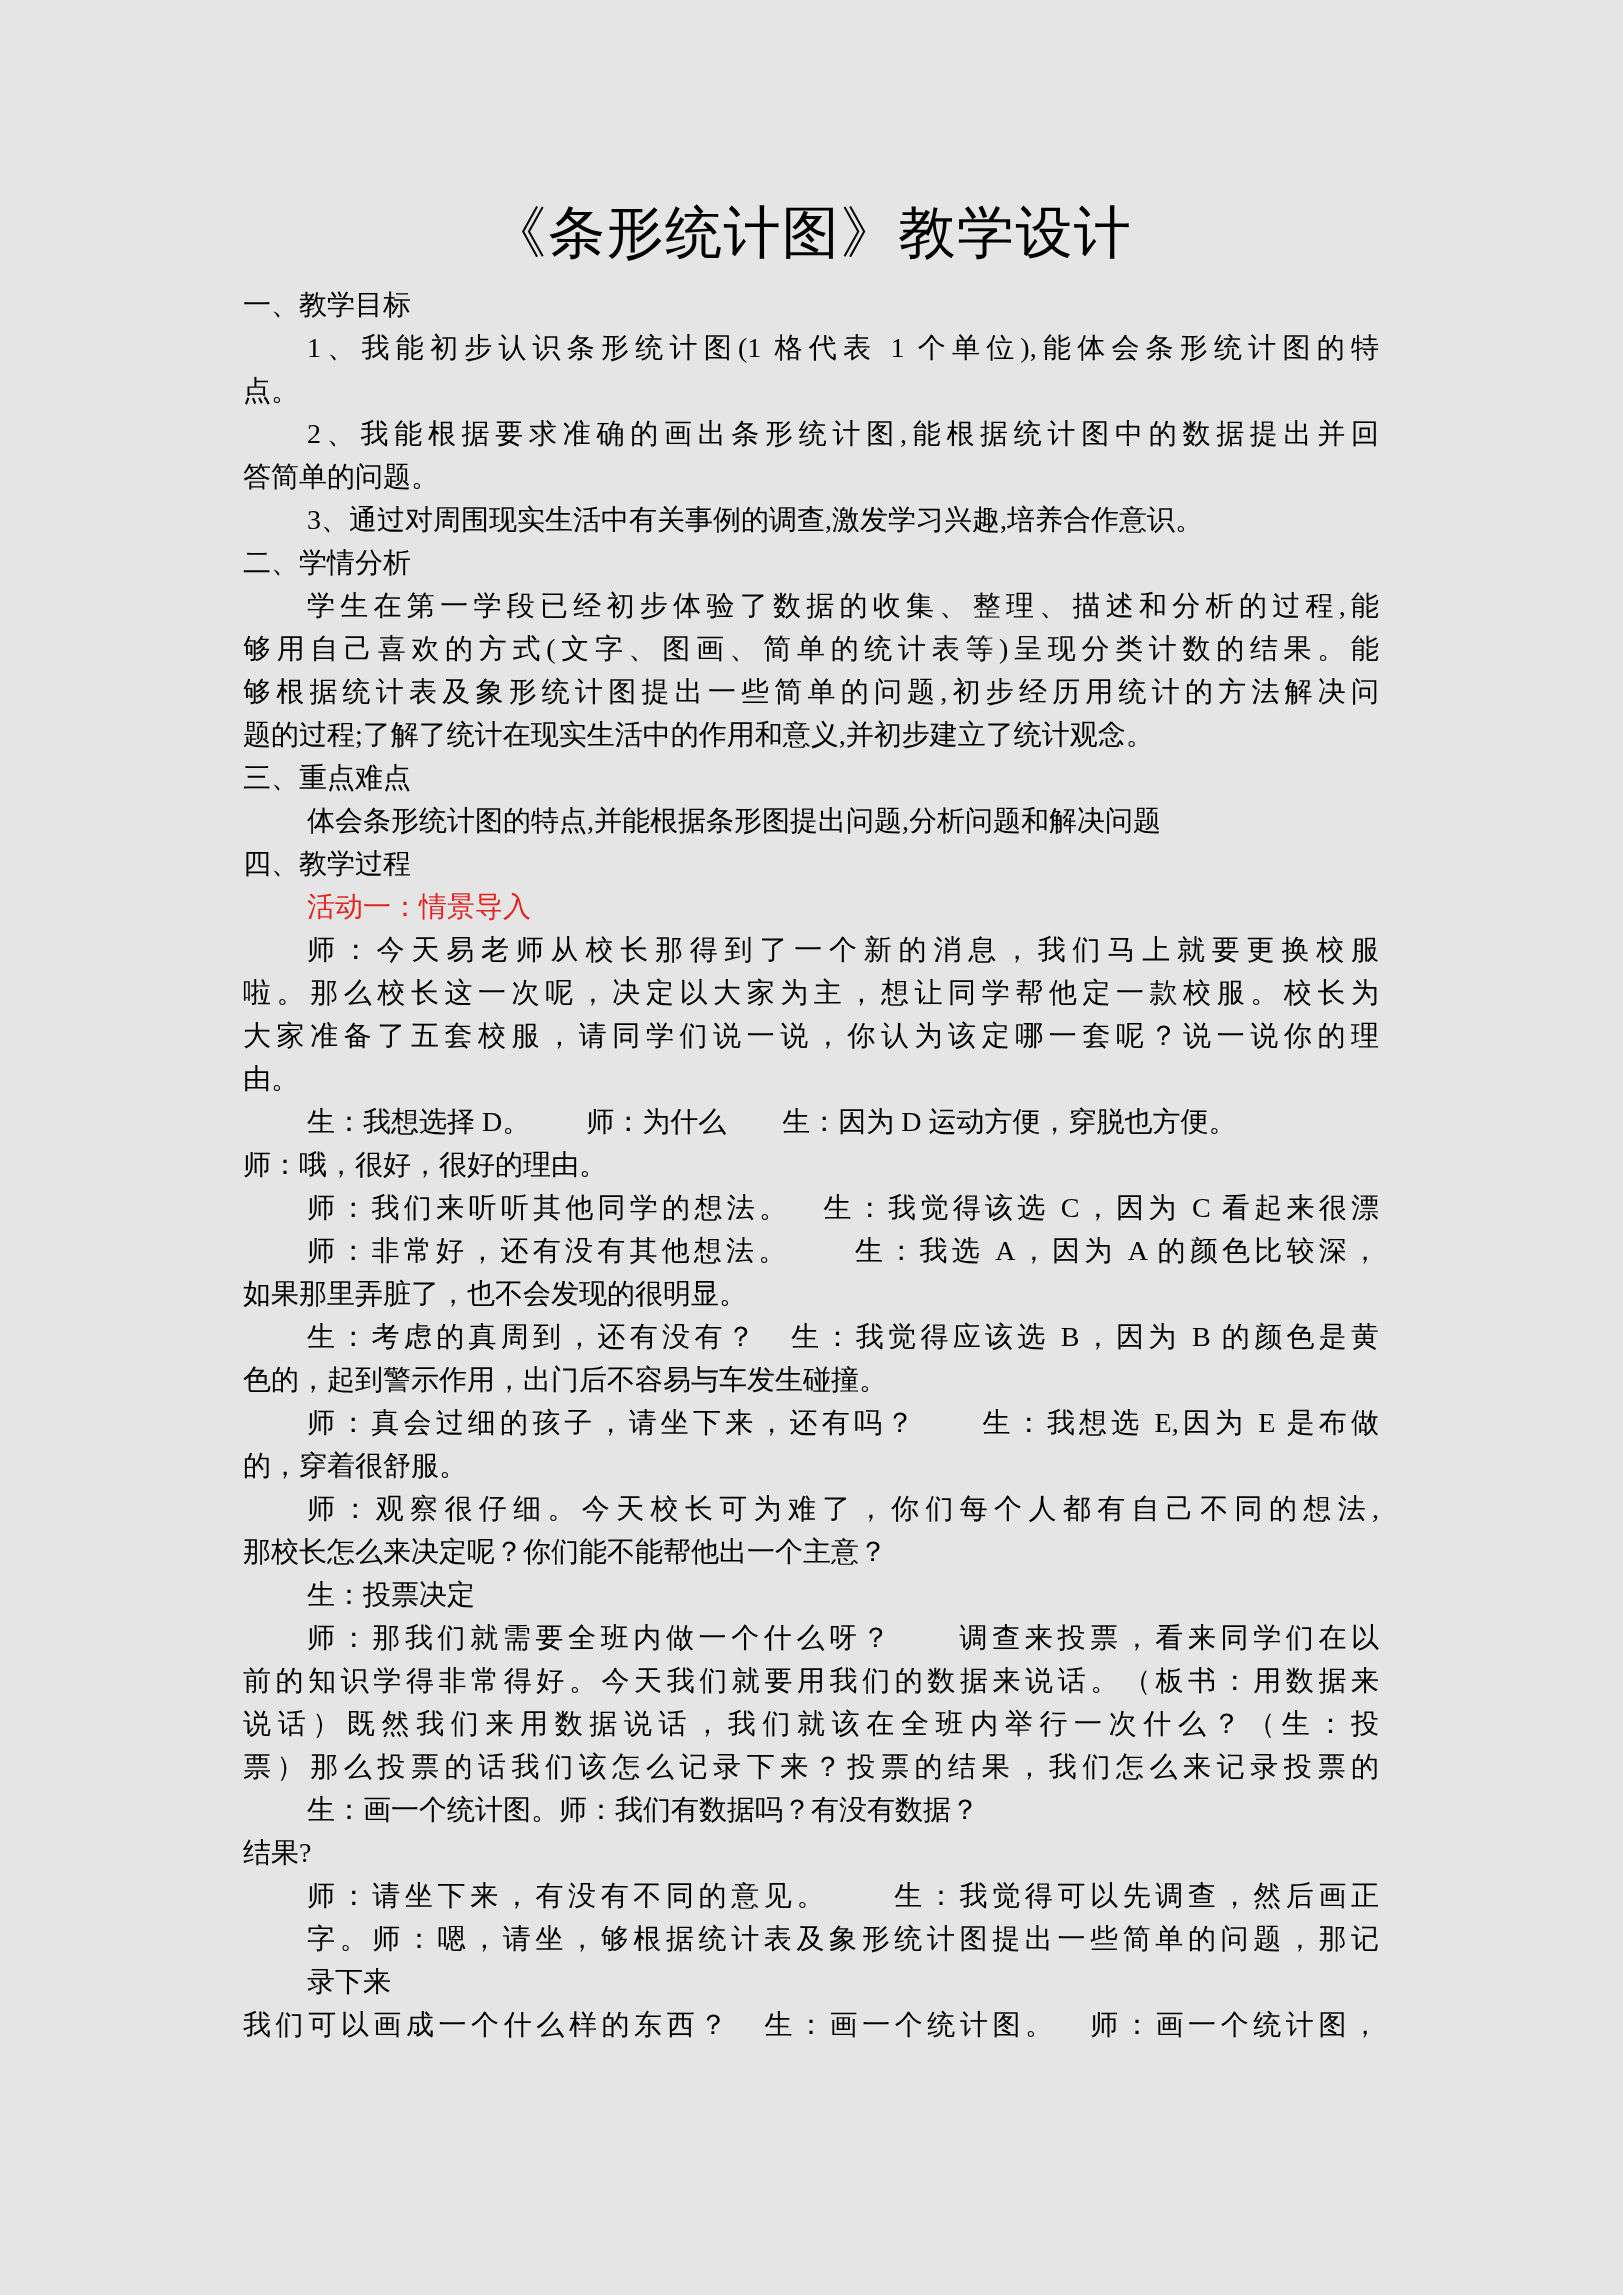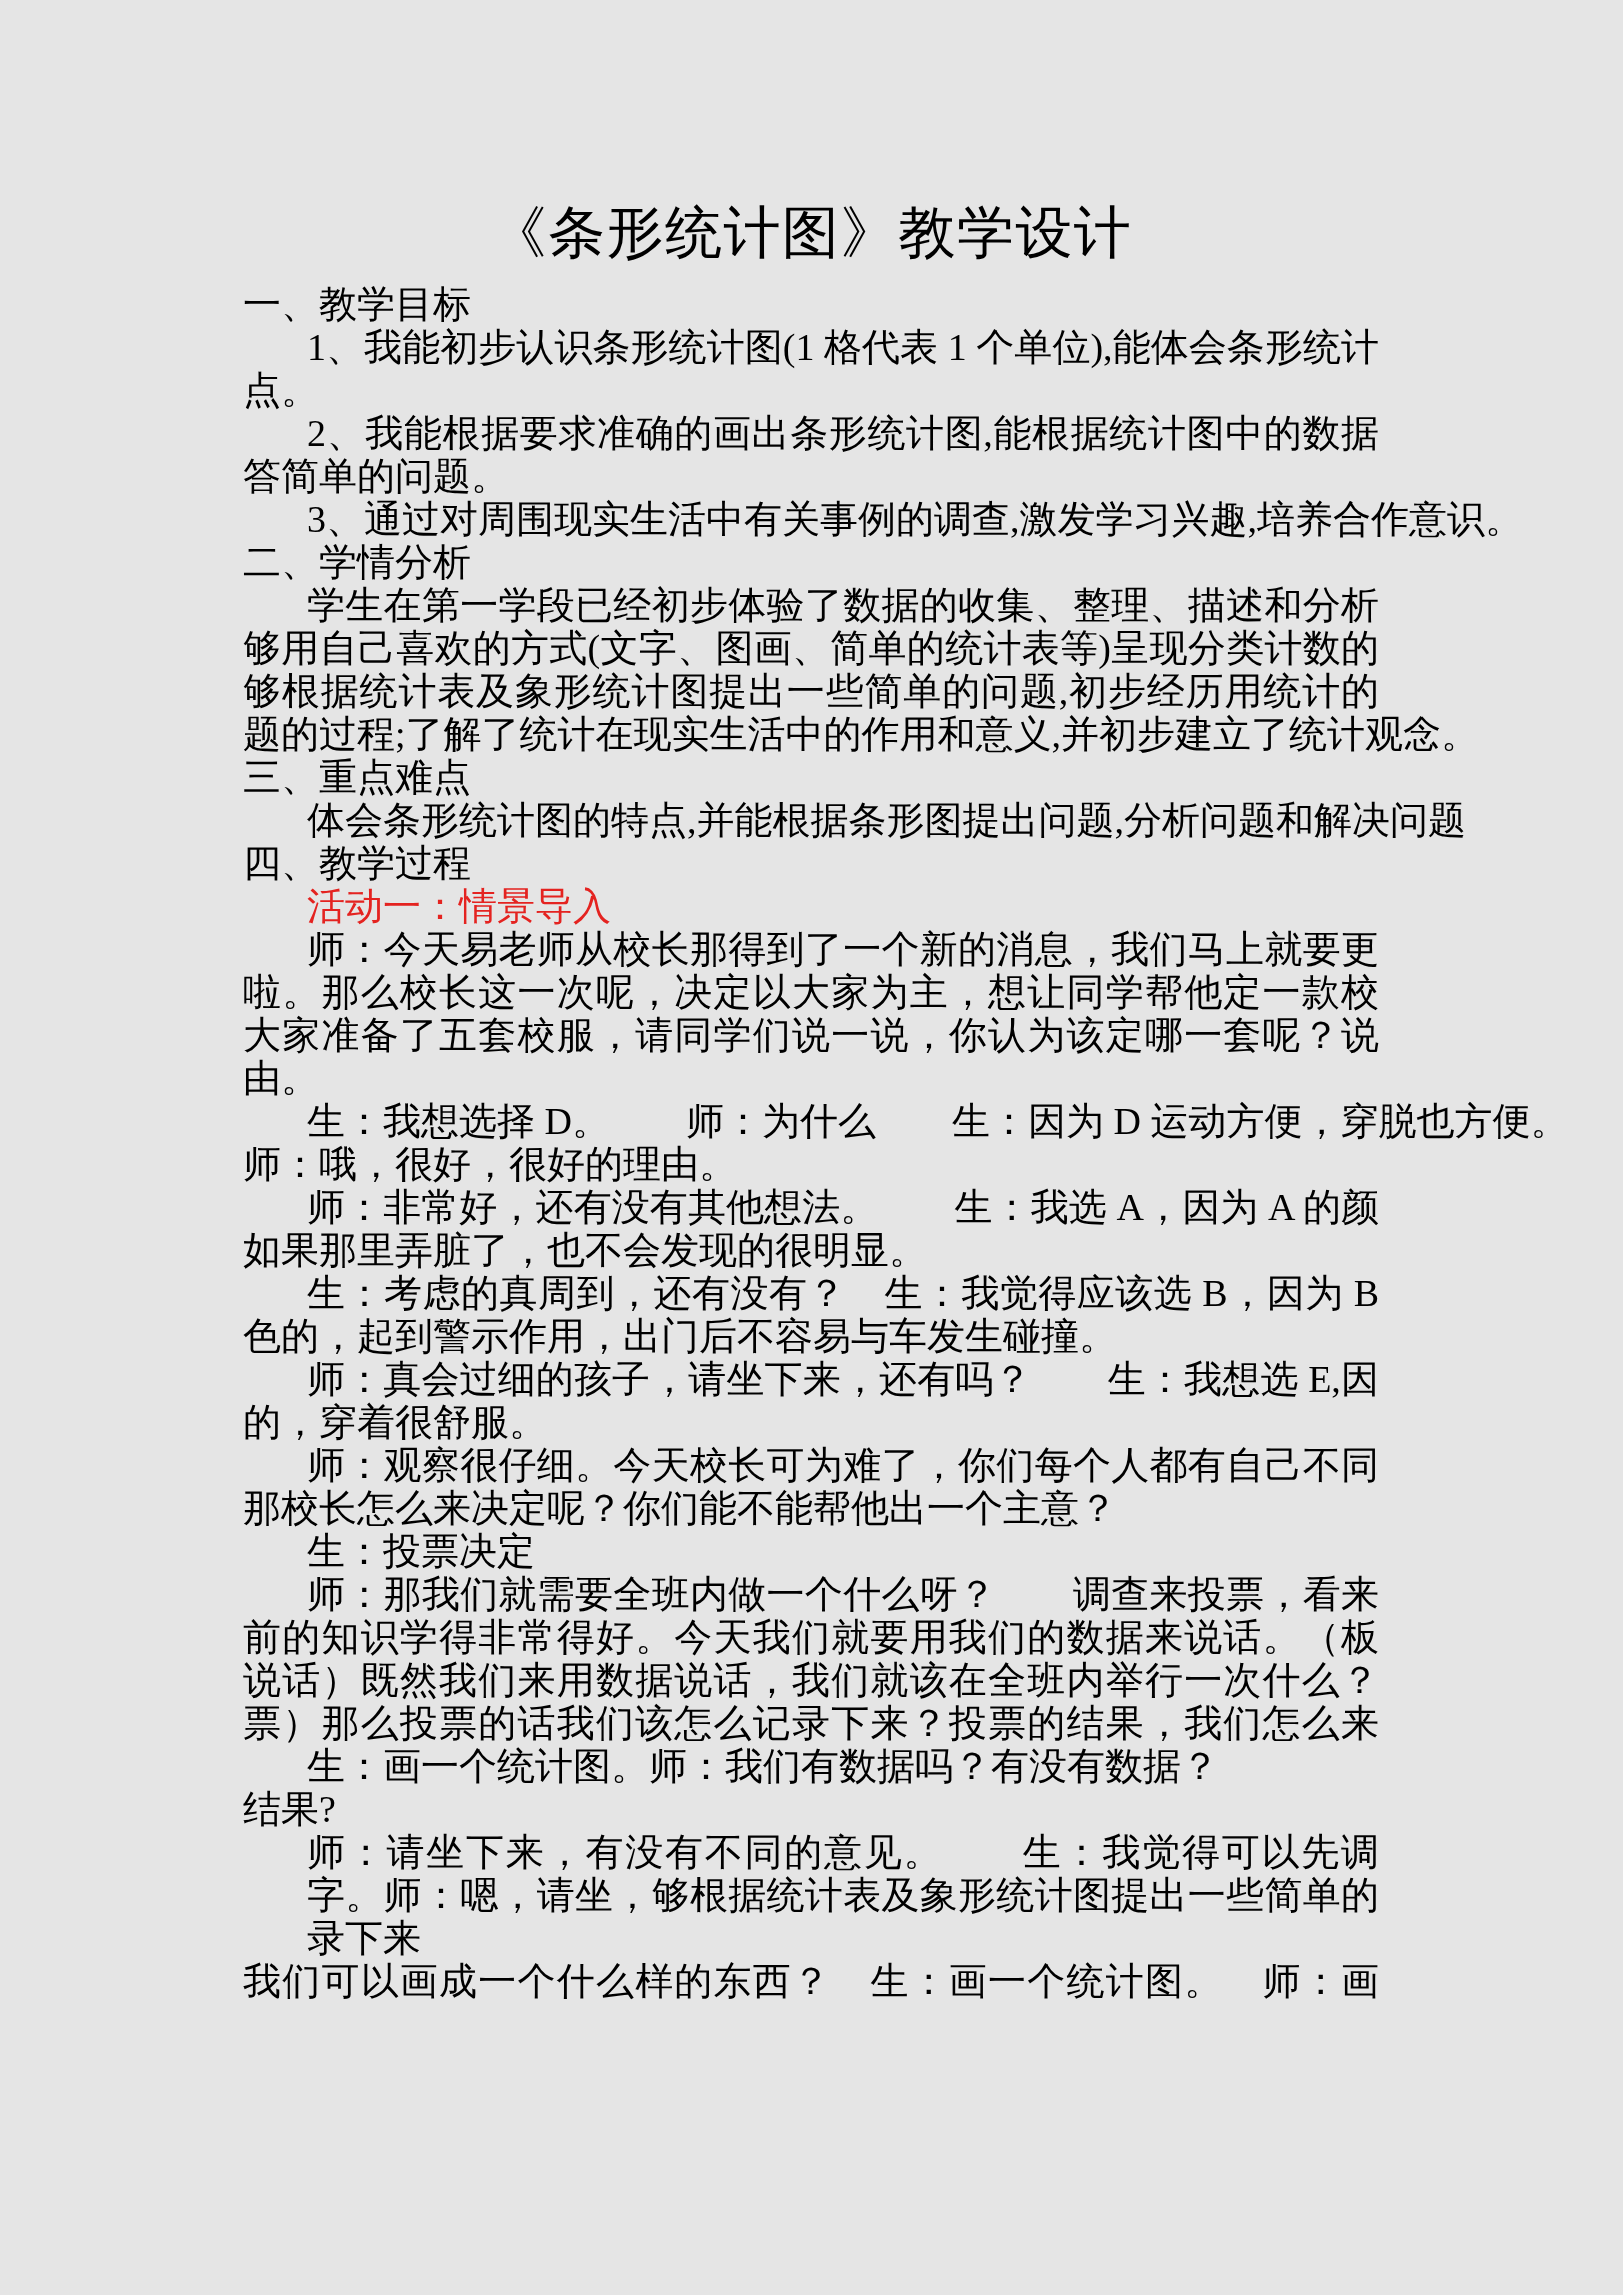--- a/index.html
+++ b/index.html
@@ -30,21 +30,21 @@
     font-weight: 400;
     white-space: nowrap;
     letter-spacing: 1.4px;
   }
   .doc-body {
     margin-top: 11px;
   }
   .line {
     height: 43px;
     line-height: 43px;
-    font-size: 38px;
+    font-size: 28px;
     white-space: nowrap;
     overflow: visible;
   }
   .line.indent {
     padding-left: 64px;
   }
   .line.fill {
     white-space: normal;
     text-align: justify;
     text-align-last: justify;
@@ -77,20 +77,21 @@
         <div class="line">三、重点难点</div>
         <div class="line indent">体会条形统计图的特点,并能根据条形图提出问题,分析问题和解决问题</div>
         <div class="line">四、教学过程</div>
         <div class="line indent red" style="color: rgb(228, 35, 32);">活动一：情景导入</div>
         <div class="line indent fill">师：今天易老师从校长那得到了一个新的消息，我们马上就要更换校服</div>
         <div class="line fill">啦。那么校长这一次呢，决定以大家为主，想让同学帮他定一款校服。校长为</div>
         <div class="line fill">大家准备了五套校服，请同学们说一说，你认为该定哪一套呢？说一说你的理</div>
         <div class="line">由。</div>
         <div class="line indent">生：我想选择 D。　　师：为什么　　生：因为 D 运动方便，穿脱也方便。</div>
         <div class="line">师：哦，很好，很好的理由。</div>
+        <div class="line indent fill">师：我们来听听其他同学的想法。　生：我觉得该选 C，因为 C 看起来很漂</div>
         <div class="line indent fill">师：非常好，还有没有其他想法。　　生：我选 A，因为 A 的颜色比较深，</div>
         <div class="line">如果那里弄脏了，也不会发现的很明显。</div>
         <div class="line indent fill">生：考虑的真周到，还有没有？　生：我觉得应该选 B，因为 B 的颜色是黄</div>
         <div class="line">色的，起到警示作用，出门后不容易与车发生碰撞。</div>
         <div class="line indent fill">师：真会过细的孩子，请坐下来，还有吗？　　生：我想选 E,因为 E 是布做</div>
         <div class="line">的，穿着很舒服。</div>
         <div class="line indent fill">师：观察很仔细。今天校长可为难了，你们每个人都有自己不同的想法,</div>
         <div class="line">那校长怎么来决定呢？你们能不能帮他出一个主意？</div>
         <div class="line indent">生：投票决定</div>
         <div class="line indent fill">师：那我们就需要全班内做一个什么呀？　　调查来投票，看来同学们在以</div>

